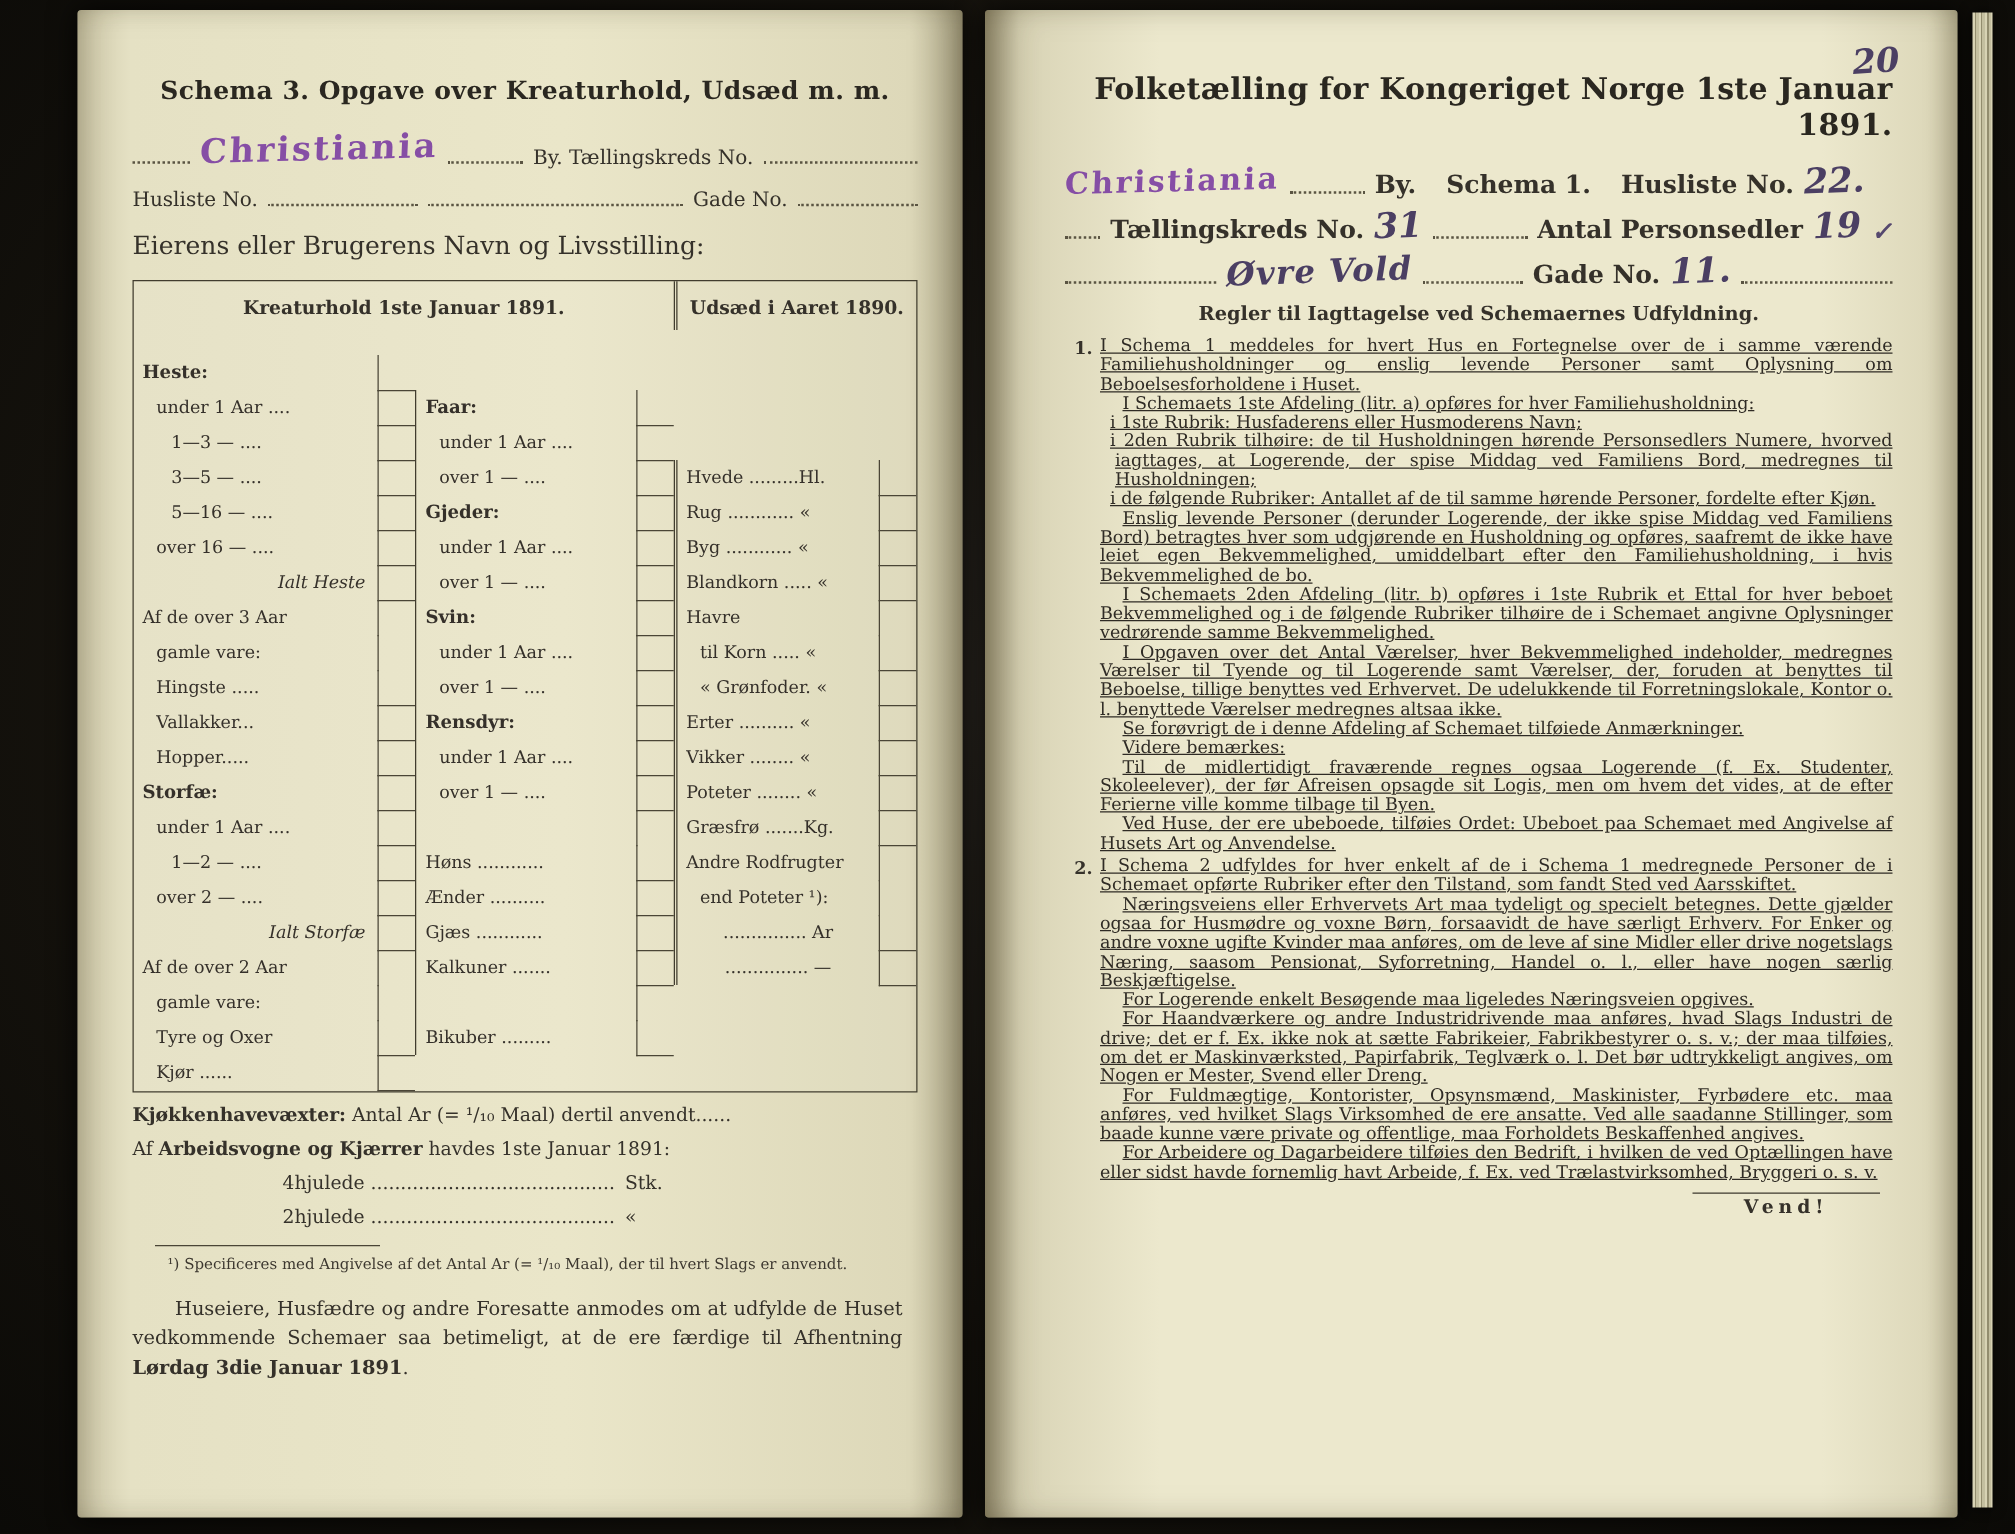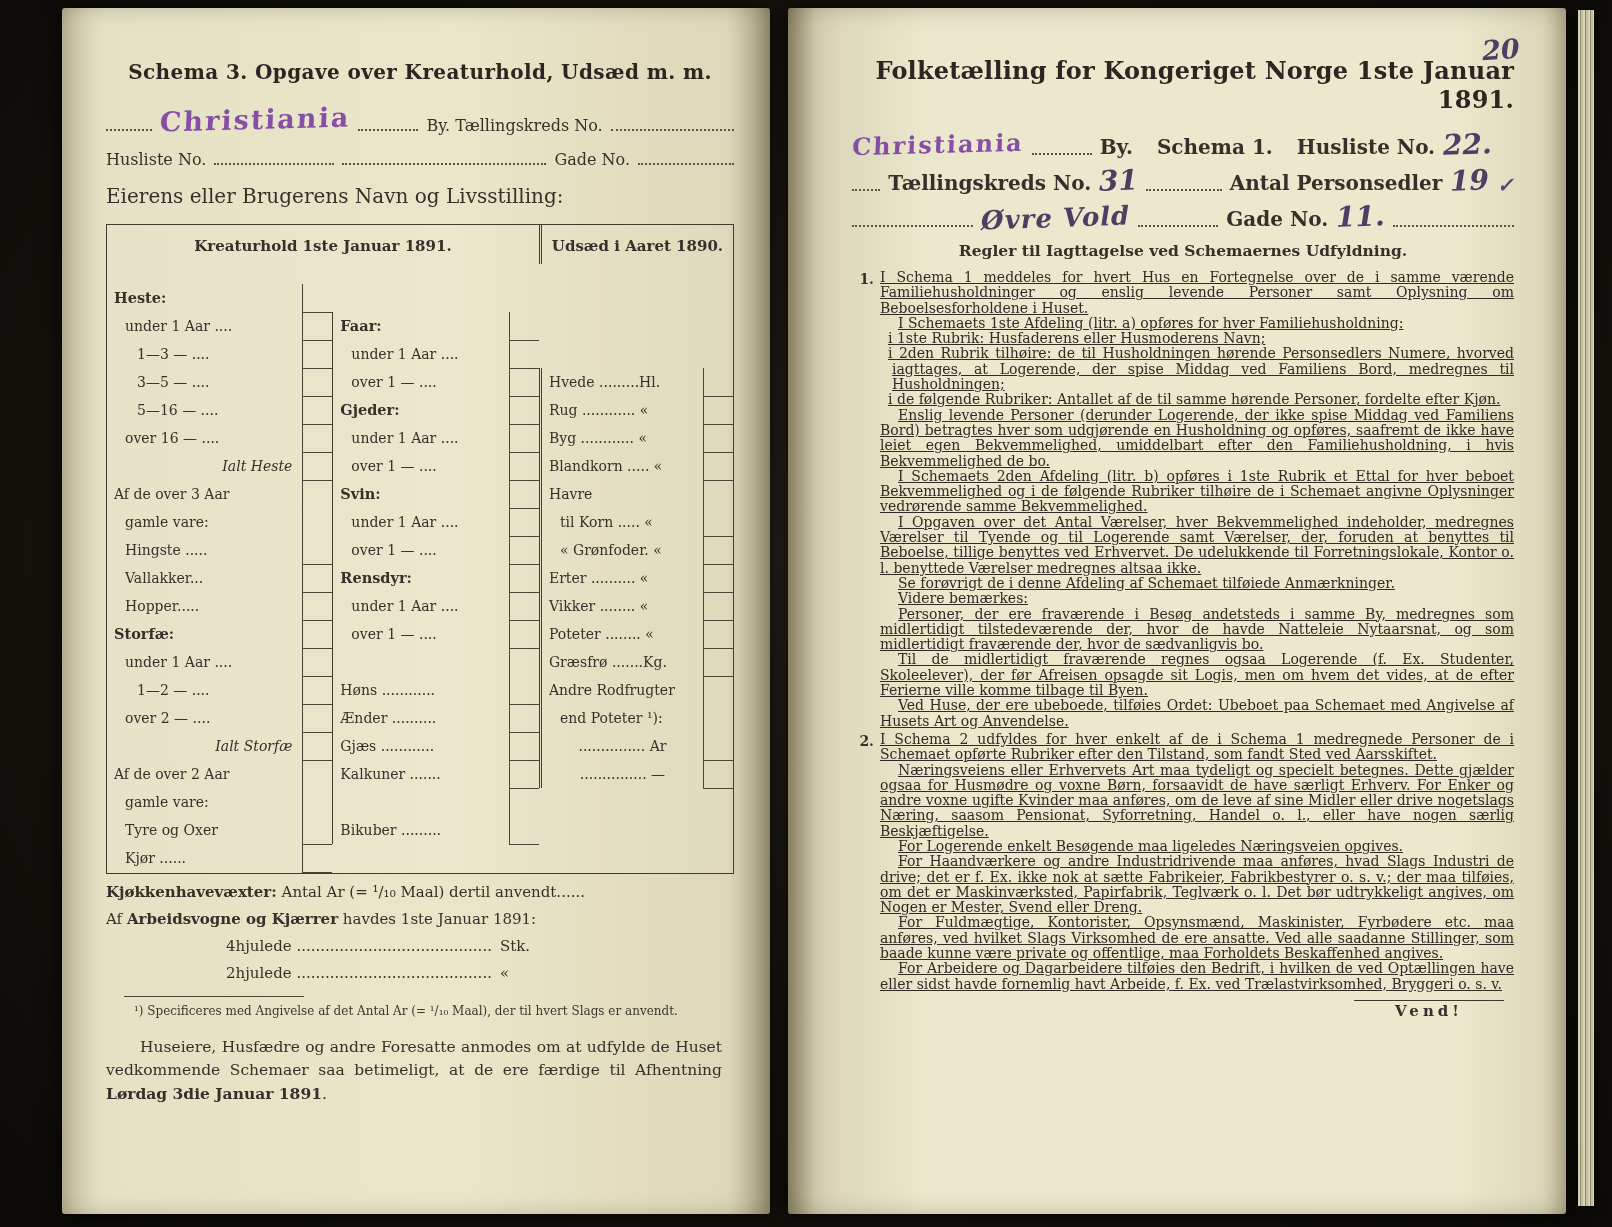--- a/index.html
+++ b/index.html
@@ -494,21 +494,20 @@
           <p class="rp noind">I Schema 1 meddeles for hvert Hus en Fortegnelse over de i samme værende Familiehusholdninger og enslig levende Personer samt Oplysning om Beboelsesforholdene i Huset.</p>
             <p class="rp">I Schemaets 1ste Afdeling (litr. a) opføres for hver Familiehusholdning:</p>
             <p class="rp hang">i 1ste Rubrik: Husfaderens eller Husmoderens Navn;</p>
             <p class="rp hang">i 2den Rubrik tilhøire: de til Husholdningen hørende Personsedlers Numere, hvorved iagttages, at Logerende, der spise Middag ved Familiens Bord, medregnes til Husholdningen;</p>
             <p class="rp hang">i de følgende Rubriker: Antallet af de til samme hørende Personer, fordelte efter Kjøn.</p>
             <p class="rp">Enslig levende Personer (derunder Logerende, der ikke spise Middag ved Familiens Bord) betragtes hver som udgjørende en Husholdning og opføres, saafremt de ikke have leiet egen Bekvemmelighed, umiddelbart efter den Familiehusholdning, i hvis Bekvemmelighed de bo.</p>
             <p class="rp">I Schemaets 2den Afdeling (litr. b) opføres i 1ste Rubrik et Ettal for hver beboet Bekvemmelighed og i de følgende Rubriker tilhøire de i Schemaet angivne Oplysninger vedrørende samme Bekvemmelighed.</p>
             <p class="rp">I Opgaven over det Antal Værelser, hver Bekvemmelighed indeholder, medregnes Værelser til Tyende og til Logerende samt Værelser, der, foruden at benyttes til Beboelse, tillige benyttes ved Erhvervet.  De udelukkende til Forretningslokale, Kontor o. l. benyttede Værelser medregnes altsaa ikke.</p>
             <p class="rp">Se forøvrigt de i denne Afdeling af Schemaet tilføiede Anmærkninger.</p>
             <p class="rp">Videre bemærkes:</p>
-            <p class="rp">Personer, der ere fraværende i Besøg andetsteds i samme By, medregnes som midlertidigt tilstedeværende der, hvor de havde Natteleie Nytaarsnat, og som midlertidigt fraværende der, hvor de sædvanligvis bo.</p>
             <p class="rp">Til de midlertidigt fraværende regnes ogsaa Logerende (f. Ex. Studenter, Skoleelever), der før Afreisen opsagde sit Logis, men om hvem det vides, at de efter Ferierne ville komme tilbage til Byen.</p>
             <p class="rp">Ved Huse, der ere ubeboede, tilføies Ordet: Ubeboet paa Schemaet med Angivelse af Husets Art og Anvendelse.</p>
         </div>
       </div>
       <div class="rule-item">
         <span class="rule-no">2.</span>
         <div class="rule-body">
           <p class="rp noind">I Schema 2 udfyldes for hver enkelt af de i Schema 1 medregnede Personer de i Schemaet opførte Rubriker efter den Tilstand, som fandt Sted ved Aarsskiftet.</p>
             <p class="rp">Næringsveiens eller Erhvervets Art maa tydeligt og specielt betegnes. Dette gjælder ogsaa for Husmødre og voxne Børn, forsaavidt de have særligt Erhverv.  For Enker og andre voxne ugifte Kvinder maa anføres, om de leve af sine Midler eller drive nogetslags Næring, saasom Pensionat, Syforretning, Handel o. l., eller have nogen særlig Beskjæftigelse.</p>
             <p class="rp">For Logerende enkelt Besøgende maa ligeledes Næringsveien opgives.</p>

